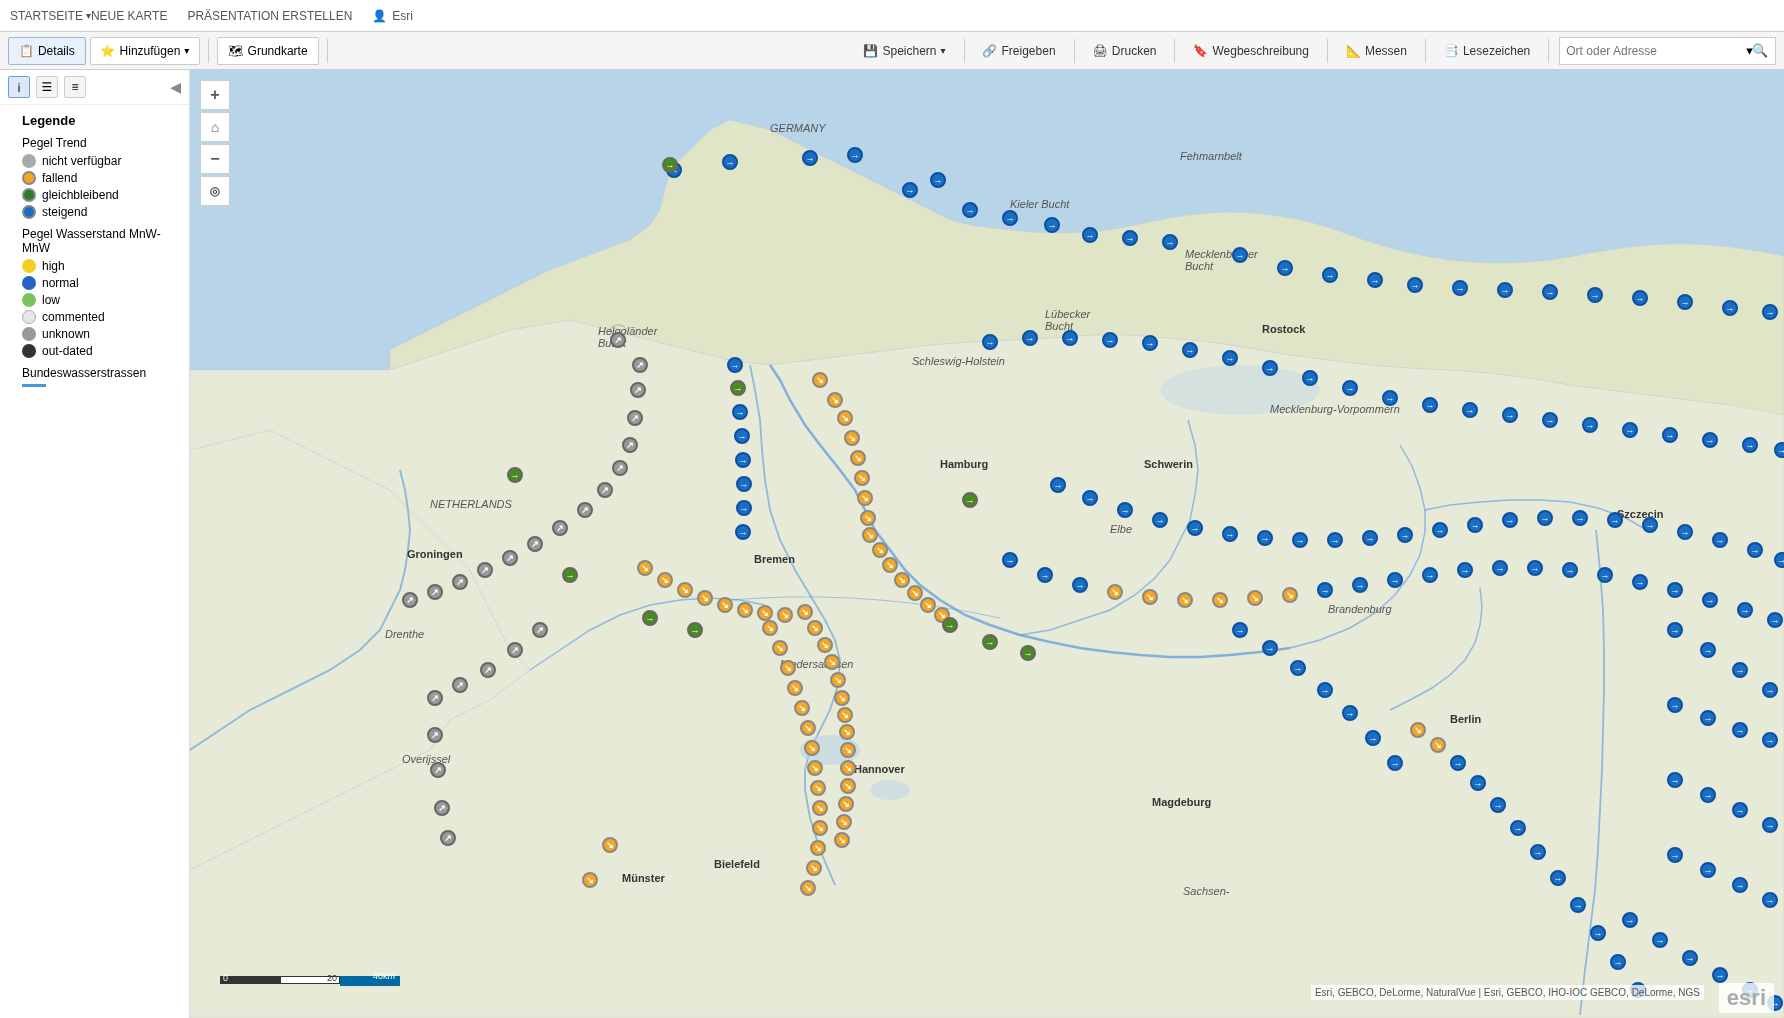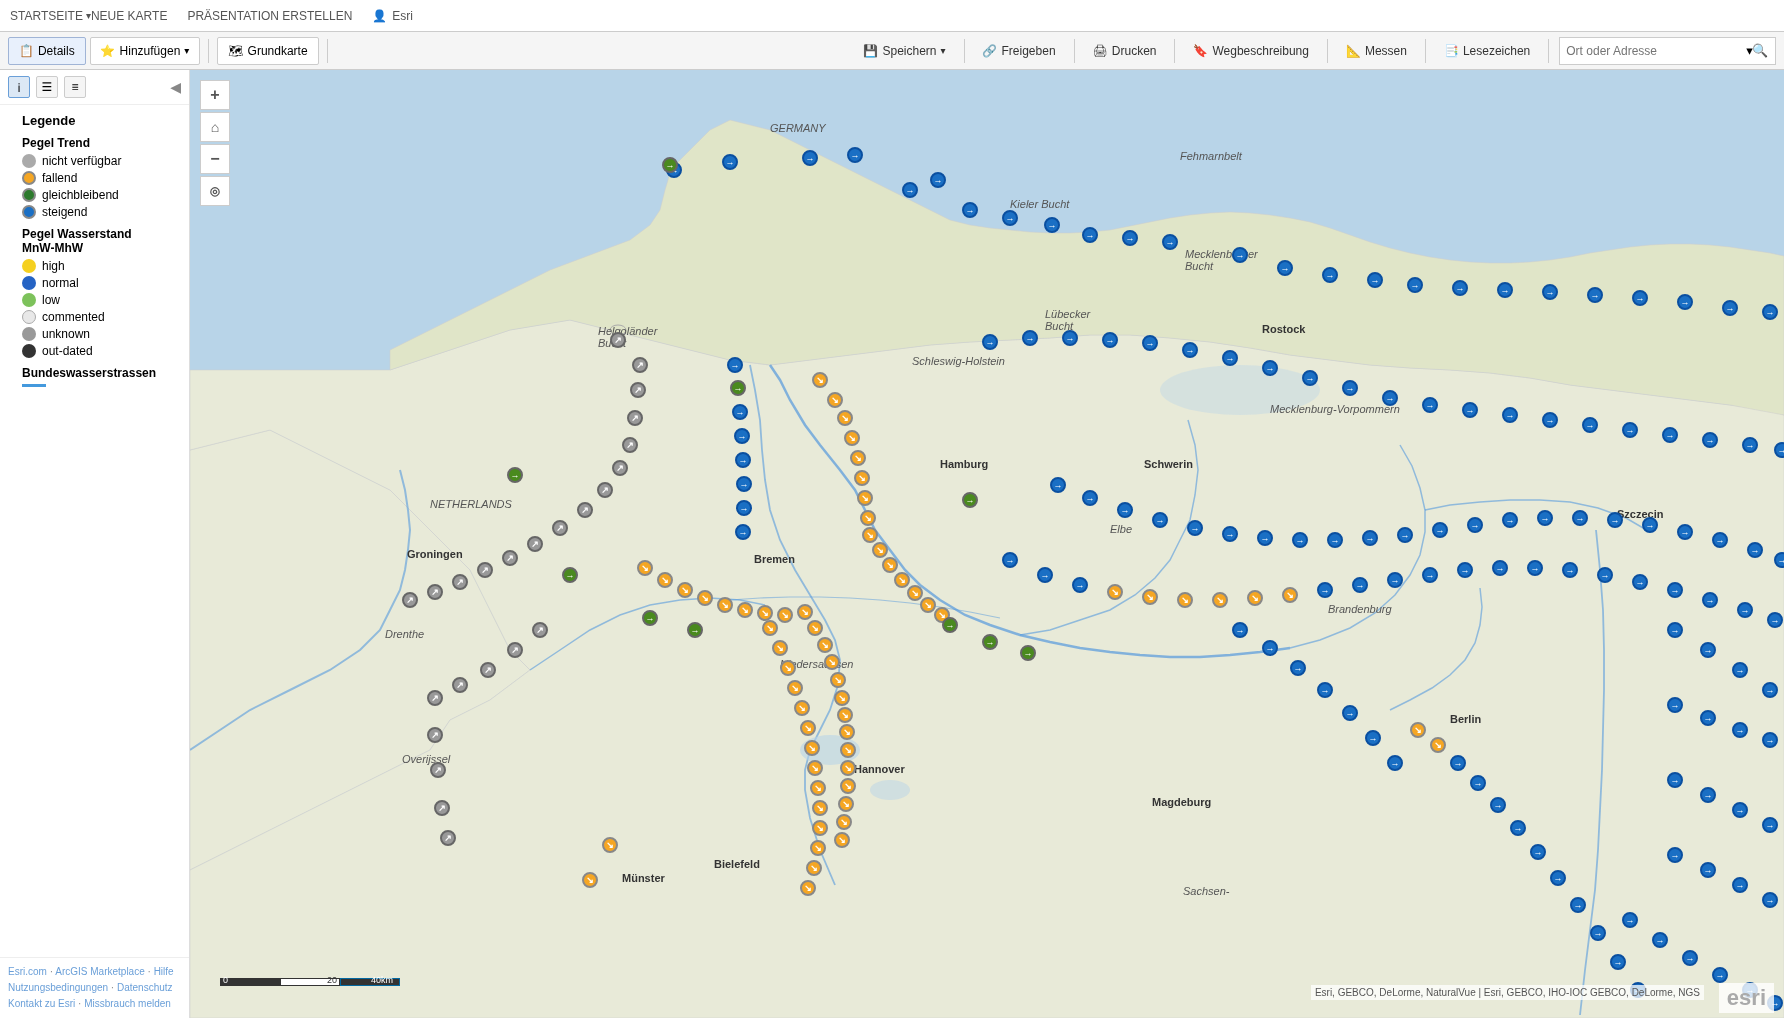--- a/index.html
+++ b/index.html
@@ -68,21 +68,21 @@
       gap: 6px;
       padding: 6px 8px;
       border-bottom: 1px solid #eee;
     }
     .si-icon { width: 22px; height: 22px; border: 1px solid #ccc; background: #f5f5f5; display: flex; align-items: center; justify-content: center; cursor: pointer; font-size: 12px; border-radius: 2px; }
     .si-icon.active { background: #dce8f5; border-color: #6a9fd8; }
     #sidebar-collapse { margin-left: auto; cursor: pointer; color: #888; font-size: 14px; }
 
     #legend { padding: 8px 22px; }
     #legend h3 { font-size: 13px; font-weight: bold; margin-bottom: 8px; }
-    .legend-section-title { font-size: 12px; font-weight: bold; margin: 8px 0 4px 0; }
+    .legend-section-title { font-size: 12px; font-weight: normal; margin: 8px 0 4px 0; }
     .legend-item { display: flex; align-items: center; gap: 6px; font-size: 12px; margin: 3px 0; }
     .legend-dot { width: 14px; height: 14px; border-radius: 50%; flex-shrink: 0; }
     .legend-line { width: 24px; height: 3px; background: #4499dd; flex-shrink: 0; }
     .dot-gray { background: #aaa; }
     .dot-yellow-orange { background: #f5a623; border: 2px solid #888; }
     .dot-green-dark { background: #2d7a2d; border: 2px solid #888; }
     .dot-blue { background: #1a6fc4; border: 2px solid #888; }
     .dot-yellow { background: #f5d020; }
     .dot-blue2 { background: #2563c4; }
     .dot-green-light { background: #7dc25b; }
@@ -325,29 +325,20 @@
         <div class="legend-dot dot-dark"></div>
         <span>out-dated</span>
       </div>
 
       <div class="legend-section-title">Bundeswasserstrassen</div>
       <div class="legend-item">
         <div class="legend-line"></div>
       </div>
     </div>
 
-    <div id="sidebar-footer">
-      <a href="#">Esri.com</a> ·
-      <a href="#">ArcGIS Marketplace</a> ·
-      <a href="#">Hilfe</a><br>
-      <a href="#">Nutzungsbedingungen</a> ·
-      <a href="#">Datenschutz</a><br>
-      <a href="#">Kontakt zu Esri</a> ·
-      <a href="#">Missbrauch melden</a>
-    </div>
   </div>
 
   <div id="map-area">
     <div id="map-bg">
 
       <svg id="map-svg" viewBox="0 0 1594 948" preserveAspectRatio="xMidYMid slice">
 
         <rect width="1594" height="948" fill="#b8d4e8"></rect>
 
         <polygon points="0,380 80,360 120,380 160,400 200,420 240,460 280,500 300,540 320,580 340,600 300,630 260,650 240,680 200,700 160,720 120,740 80,760 40,780 0,800" fill="#e8ead8" stroke="#ccc" stroke-width="0.5"></polygon>
@@ -651,21 +642,21 @@
         <div class="map-ctrl-btn">+</div>
         <div class="map-ctrl-btn" style="font-size:14px;">⌂</div>
         <div class="map-ctrl-btn">−</div>
         <div class="map-ctrl-btn" style="font-size:12px;">◎</div>
       </div>
 
       <div id="scale-bar">
         <div style="display:flex;gap:0;margin-bottom:2px;">
           <div style="width:60px;height:8px;background:#333;border:1px solid #333;display:flex;align-items:flex-end;justify-content:flex-start;font-size:9px;color:#fff;padding-left:2px;">0</div>
           <div style="width:60px;height:8px;background:#fff;border:1px solid #333;display:flex;align-items:flex-end;justify-content:flex-end;font-size:9px;color:#333;padding-right:2px;">20</div>
-          <div style="width:60px;height:8px;background:#333;border:1px solid #0369a1;display:flex;align-items:flex-end;justify-content:flex-end;font-size:9px;color:#fff;padding-right:6px;">40km</div>
+          <div style="width:60px;height:8px;background:#333;border:5px solid #0369a1;display:flex;align-items:flex-end;justify-content:flex-end;font-size:9px;color:#fff;padding-right:0;">40km</div>
         </div>
       </div>
 
       <div id="attribution" style="bottom:18px;right:80px;font-size:10px;background:rgba(255,255,255,0.75);padding:2px 4px;">Esri, GEBCO, DeLorme, NaturalVue | Esri, GEBCO, IHO-IOC GEBCO, DeLorme, NGS</div>
 
       <div style="position:absolute;bottom:5px;right:10px;font-size:22px;font-weight:bold;color:#aaa;background:rgba(255,255,255,0.8);padding:2px 8px;font-family:Arial;">esri</div>
     </div>
   </div>
 
 </div>

